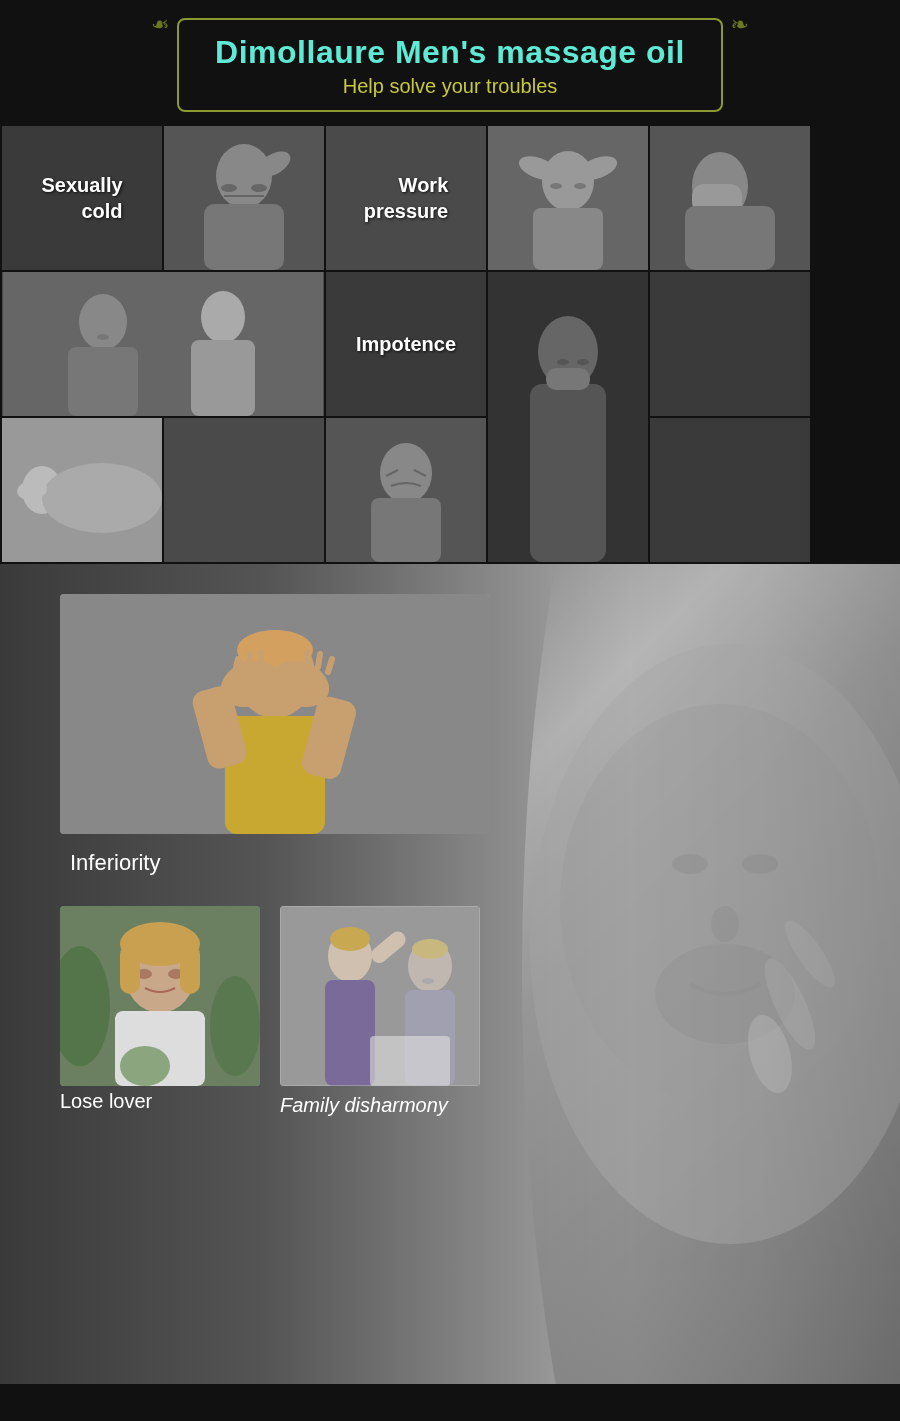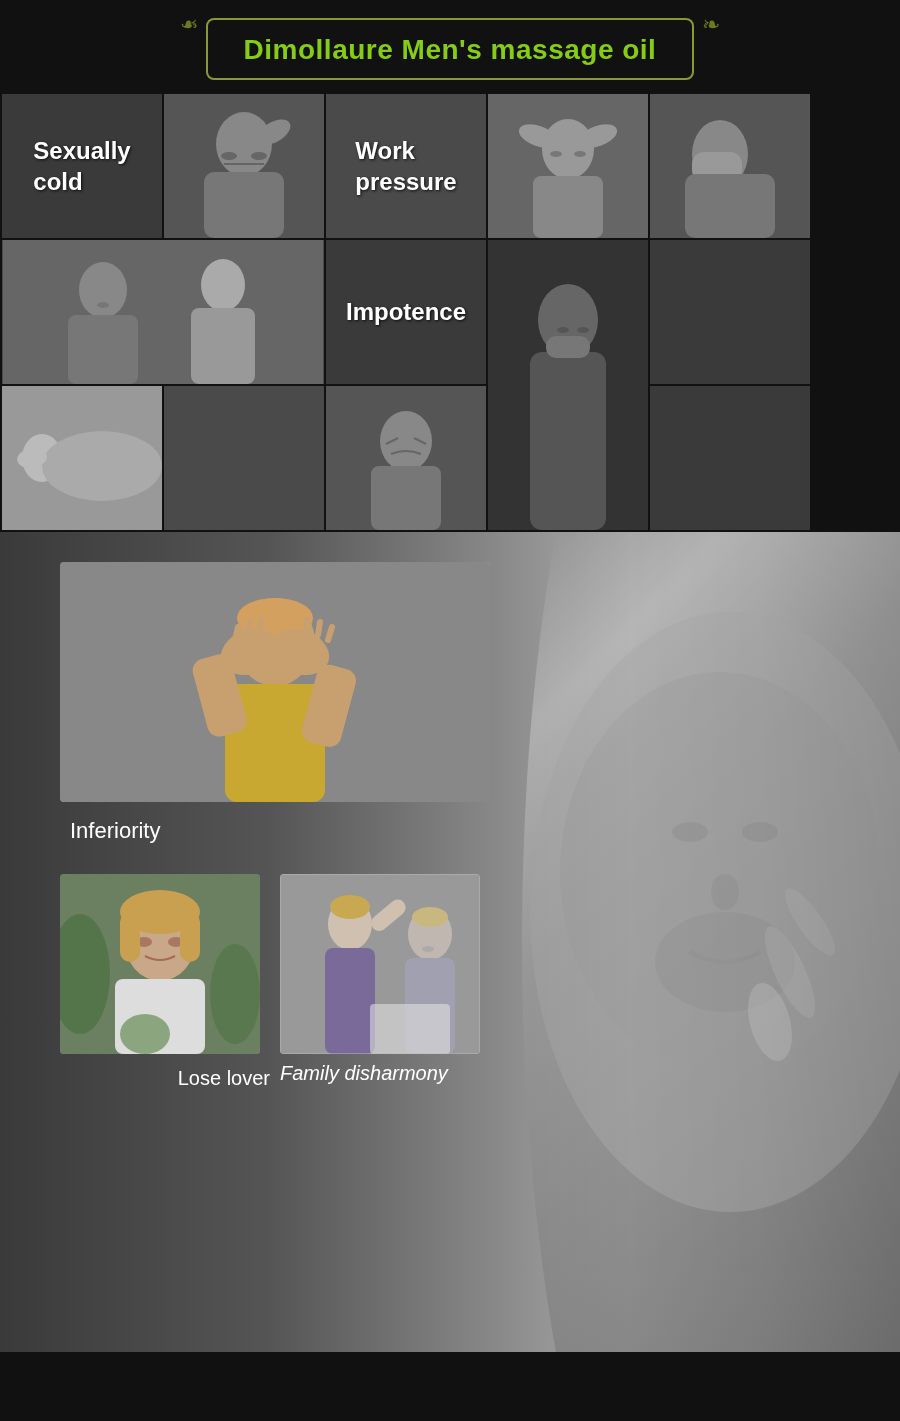--- a/index.html
+++ b/index.html
@@ -34,23 +34,23 @@
       content: '❧';
       color: #6a7a20;
       font-size: 22px;
       position: absolute;
       top: -8px;
     }
     .title-box::before { left: -28px; transform: scaleX(-1); }
     .title-box::after  { right: -28px; }
 
     .title-main {
-      font-size: 28px;
+      font-size: 32px;
       font-weight: bold;
-      color: #84cc16;
+      color: #5eead4;
       letter-spacing: 0.5px;
     }
 
     .title-sub {
       font-size: 20px;
       color: #c8c840;
       margin-top: 4px;
     }
 
     
@@ -96,23 +96,23 @@
     .cell-man-pain {
       background: linear-gradient(135deg, #555 0%, #777 30%, #444 60%, #666 100%);
     }
 
     .cell-label {
       position: absolute;
       top: 50%;
       left: 50%;
       transform: translate(-50%, -50%);
       color: #fff;
-      font-size: 24px;
+      font-size: 20px;
       font-weight: bold;
-      text-align: left;
+      text-align: right;
       text-shadow: 1px 1px 3px rgba(0,0,0,0.8);
       line-height: 1.3;
       z-index: 2;
       white-space: pre-line;
     }
 
     
     .bottom-section {
       background: linear-gradient(to right, #3a3a3a 0%, #555 30%, #888 55%, #aaa 70%, #999 85%, #777 100%);
       min-height: 820px;
@@ -191,20 +191,21 @@
       width: 100%;
       height: 100%;
     }
   </style>
 </head>
 <body>
 
 <div class="top-section">
   <div class="title-box">
     <div class="title-main">Dimollaure Men's massage oil</div>
+    <div class="title-sub">Help solve your troubles</div>
   </div>
 </div>
 
 <div class="grid-section">
   <div class="grid-wrapper">
 
     <div class="grid-cell" style="background:#3a3a3a;">
       <span class="cell-label">Sexually<br>cold</span>
     </div>
     <div class="grid-cell cell-man-angry">
@@ -344,21 +345,21 @@
         <line x1="246" y1="72" x2="247" y2="58" stroke="#c8a070" stroke-width="6" stroke-linecap="round"></line>
         <line x1="258" y1="73" x2="260" y2="60" stroke="#c8a070" stroke-width="6" stroke-linecap="round"></line>
         <line x1="268" y1="78" x2="272" y2="65" stroke="#c8a070" stroke-width="6" stroke-linecap="round"></line>
       </svg>
     </div>
 
     <div class="inferiority-label">Inferiority</div>
 
     <div class="bottom-images-row">
 
-      <div style="display:flex;flex-direction:column;gap:13px;text-align:right;">
+      <div style="display:flex;flex-direction:column;gap:4px;">
         <div class="bottom-img bottom-img-1">
           <svg viewBox="0 0 200 180" xmlns="http://www.w3.org/2000/svg" width="200" height="180">
             <rect width="200" height="180" fill="#6a8060"></rect>
 
             <ellipse cx="100" cy="65" rx="36" ry="42" fill="#c8a888"></ellipse>
             <ellipse cx="100" cy="42" rx="34" ry="18" fill="#c8a060"></ellipse>
             <ellipse cx="84" cy="68" rx="8" ry="5" fill="#a87860"></ellipse>
             <ellipse cx="116" cy="68" rx="8" ry="5" fill="#a87860"></ellipse>
             <path d="M 85 82 Q 100 90 115 82" stroke="#a86858" stroke-width="2" fill="none"></path>
 

